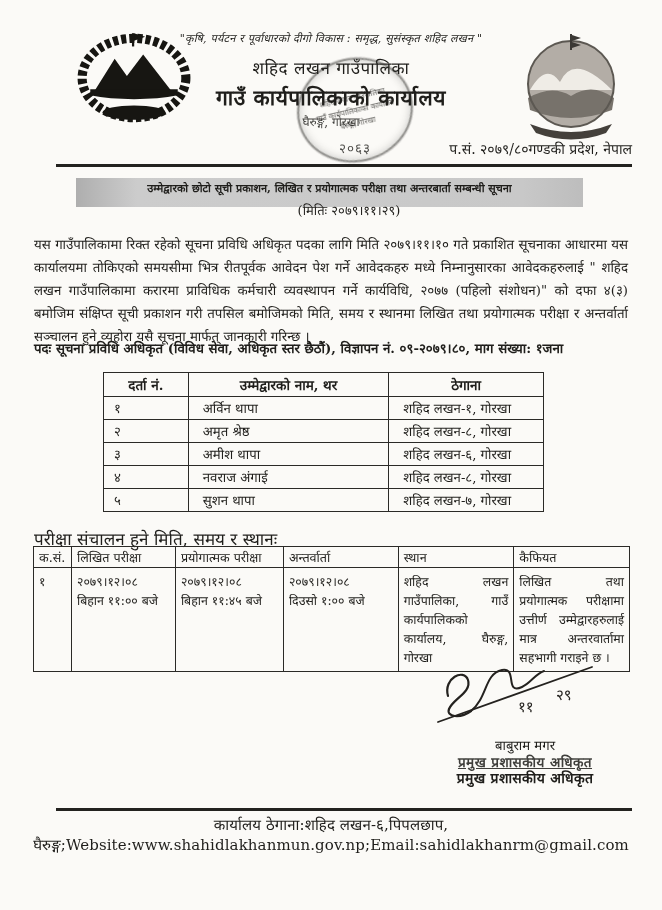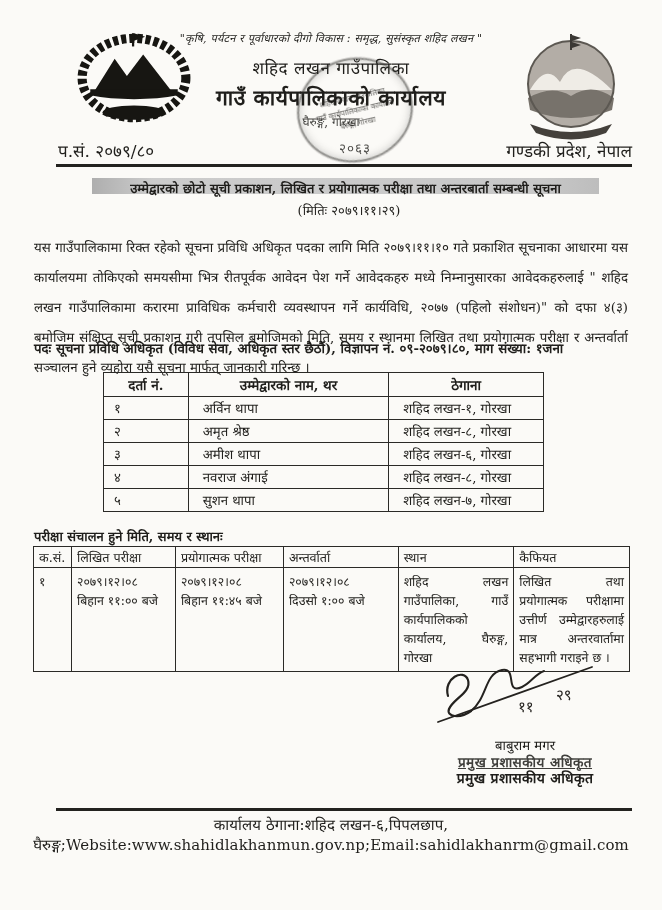--- a/index.html
+++ b/index.html
@@ -26,44 +26,44 @@
   .addr-line{top:113px; left:0; width:100%; font-size:12px; opacity:.85;}
   .hdr-stamp{
     left:297px; top:58px; width:116px; height:104px; border-radius:50%;
     border:2.5px solid rgba(48,47,44,.5);
     box-shadow:0 0 0 1px rgba(48,47,44,.18), inset 0 0 8px rgba(48,47,44,.25);
     transform:rotate(-13deg);
     display:flex; flex-direction:column; justify-content:center; gap:3px;
     font-size:7.5px; text-align:center; color:rgba(40,39,36,.72); filter:blur(.45px);
   }
   .stamp-year{top:139px; left:300px; width:110px; font-size:13.5px; opacity:.8; filter:blur(.4px); letter-spacing:1px;}
-  .ref-row{top:139px; left:58px; width:574px; display:flex; justify-content:space-between; font-size:17px;}
+  .ref-row{top:139px; left:58px; width:574px; display:flex; justify-content:flex-end; font-size:14px;}
   .rule-thick{left:56px; width:576px; height:3px; background:var(--rule);}
   .r1{top:164px;}
 
   
   .title-bar{
-    top:178px; left:92px; width:507px; height:16px; line-height:21px;
+    top:178px; left:76px; width:507px; height:29px; line-height:21px;
     background:linear-gradient(90deg,#aeaeae,#cccccc 12%,#c8c8c8 88%,#bdbdbd);
-    font-weight:700; font-size:13px; text-align:center;
+    font-weight:700; font-size:11px; text-align:center;
   }
   .date-line{top:201px; left:0; width:100%; font-size:13px;padding-left:36px;}
-  .body-par{top:233px; left:34px; width:594px; font-size:13.3px; line-height:30px; text-align:justify;}
+  .body-par{top:233px; left:34px; width:594px; font-size:13.3px; line-height:23px; text-align:justify;}
   .post-line{top:339px; left:34px; width:600px; font-size:13.3px; font-weight:700;}
 
   
   table{border-collapse:collapse;}
   td,th{border:1.5px solid #2b2a27; font-weight:400;}
   .t1{top:372px; left:103px; width:441px;border-radius:18px;}
   .t1 th{height:24px; font-size:13.5px; font-weight:700; text-align:center;}
   .t1 td{height:23px; font-size:13.2px; padding:1px 6px 1px 14px;}
   .t1 td.num{padding-left:10px; width:85px;}
   .t1 .c-name{width:201px;}
   .t1 .c-addr{width:155px;}
-  .sec-head{top:527px; left:34px; font-size:13px; font-weight:700;}
+  .sec-head{top:527px; left:34px; font-size:17px; font-weight:400;}
   .t2{top:546px; left:33px; width:597px;}
   .t2 th{height:21px; font-size:12.6px; font-weight:400; text-align:left; padding:1px 5px;}
   .t2 td{font-size:12.4px; vertical-align:top; padding:4px 5px; line-height:19px;}
   .pre{white-space:pre-line;}
   .t2 .w-sn{width:38px;} .t2 .w-lik{width:109px;} .t2 .w-pra{width:112px;}
   .t2 .w-ant{width:120px;} .t2 .w-stha{width:119px;} .t2 .w-kai{width:119px;margin-top:24px;}
   .t2 td.tall{height:104px;}
   .jus{text-align:justify;}
 
   

